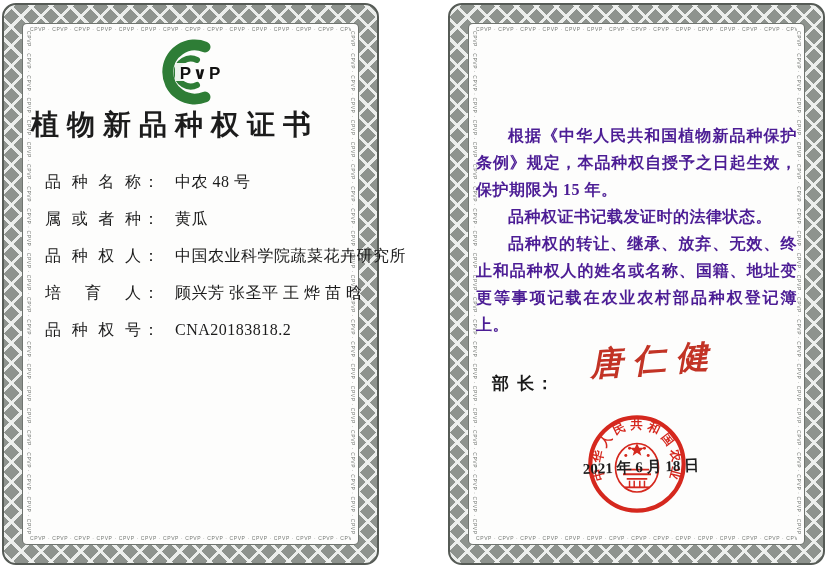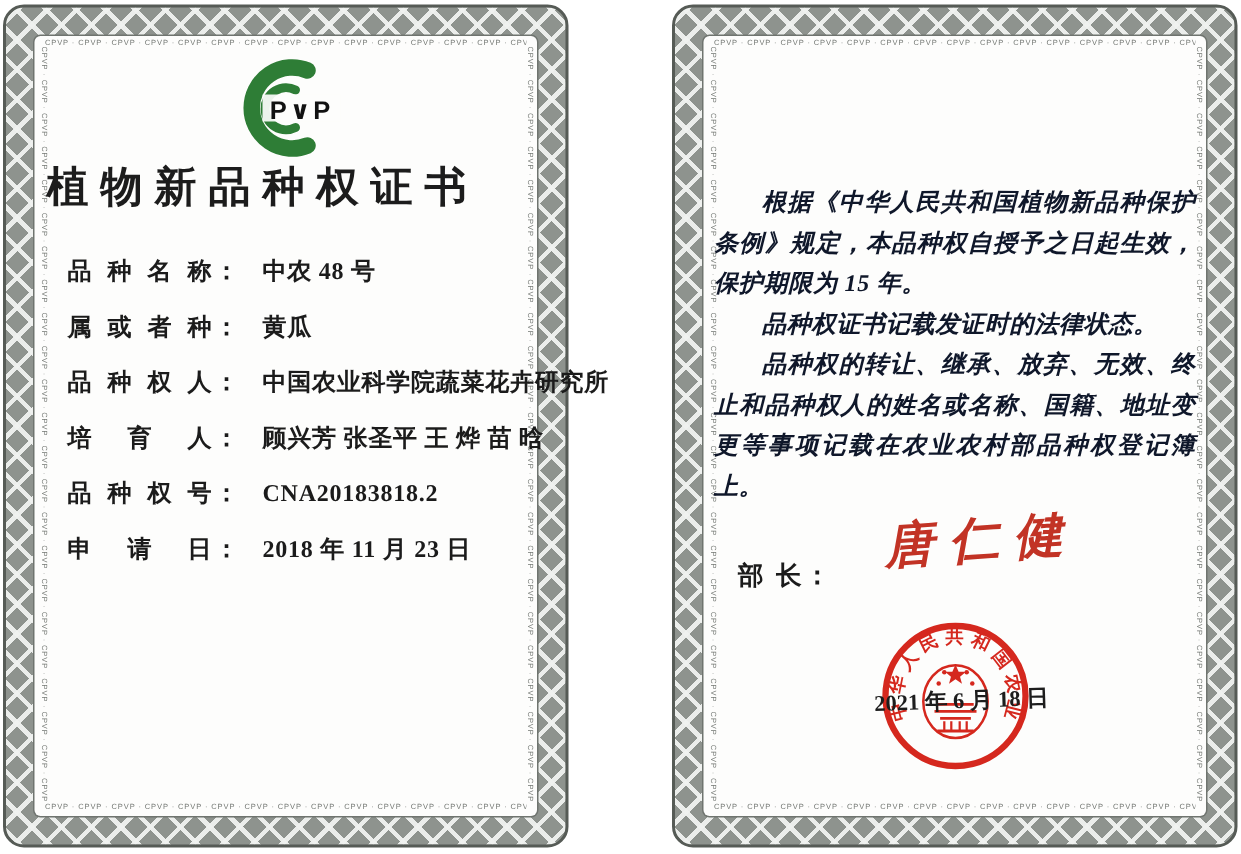--- a/index.html
+++ b/index.html
@@ -27,32 +27,32 @@
   .micro-top{top:2px;} .micro-bottom{bottom:2px;}
   .micro-v{top:7px;bottom:7px;width:7px;writing-mode:vertical-rl;}
   .micro-left{left:2px;} .micro-right{right:2px;}
 
   
   .logo-wrap{position:absolute;top:14px;left:0;right:0;text-align:center;}
   .cert-title{position:absolute;top:82px;left:0;right:0;text-align:left;
     font-size:28px;font-weight:bold;color:#1c1c1c;letter-spacing:8px;padding-left:8px;}
   .fields{position:absolute;top:150px;left:22px;right:6px;display:flex;
     flex-direction:column;gap:21px;}
-  .frow{white-space:nowrap;font-size:16px;font-weight:bold;color:#1b1b1b;line-height:16px;}
+  .frow{white-space:nowrap;font-size:16px;font-weight:normal;color:#1b1b1b;line-height:16px;}
   .flabel{display:inline-block;width:96px;text-align:justify;text-align-last:justify;}
   .fcolon{display:inline-block;margin-left:2px;}
   .fvalue{margin-left:16px;letter-spacing:.5px;}
   .cert-no{position:absolute;top:436px;left:146px;font-size:15px;font-weight:bold;
     color:#1b1b1b;white-space:nowrap;}
   .cert-no .gap1{display:inline-block;width:18px;}
   .cert-no .gap2{display:inline-block;width:8px;}
   .cert-no .gap3{display:inline-block;width:16px;}
 
   
-  .paras{position:absolute;top:98px;left:7px;right:7px;color:#0f172a;font-style:italic;}
+  .paras{position:absolute;top:98px;left:7px;right:7px;color:#4c1d95;}
   .paras p{margin:0;font-size:16px;font-weight:bold;line-height:27px;
     text-indent:2em;text-align:justify;letter-spacing:.5px;}
   .minister{position:absolute;top:348px;left:23px;font-size:17px;font-weight:bold;
     color:#1b1b1b;letter-spacing:2px;white-space:nowrap;}
   .signature{position:absolute;top:314px;left:100px;width:170px;text-align:center;
     font-size:33px;color:#c23325;transform:rotate(-4deg);letter-spacing:10px;
     font-style:italic;font-weight:bold;}
   .seal{position:absolute;top:384px;left:112px;width:112px;height:112px;}
   .seal-date{position:absolute;top:434px;left:92px;width:160px;text-align:center;
     font-size:15px;font-weight:bold;color:#1d1d1d;transform:rotate(-2deg);
@@ -91,23 +91,20 @@
             <span class="flabel">属或者种</span><span class="fcolon">：</span><span class="fvalue">黄瓜</span>
           </div>
           <div class="frow">
             <span class="flabel">品种权人</span><span class="fcolon">：</span><span class="fvalue">中国农业科学院蔬菜花卉研究所</span>
           </div>
           <div class="frow">
             <span class="flabel">培育人</span><span class="fcolon">：</span><span class="fvalue">顾兴芳 张圣平 王 烨 苗 晗</span>
           </div>
           <div class="frow">
             <span class="flabel">品种权号</span><span class="fcolon">：</span><span class="fvalue">CNA20183818.2</span>
-          </div>
-          <div class="frow">
-            <span class="flabel">申请日</span><span class="fcolon">：</span><span class="fvalue">2018 年 11 月 23 日</span>
           </div>
         </div>
 
 
       </div>
     </div>
   </div>
 
   <div class="page page-right">
     <div class="inner">

